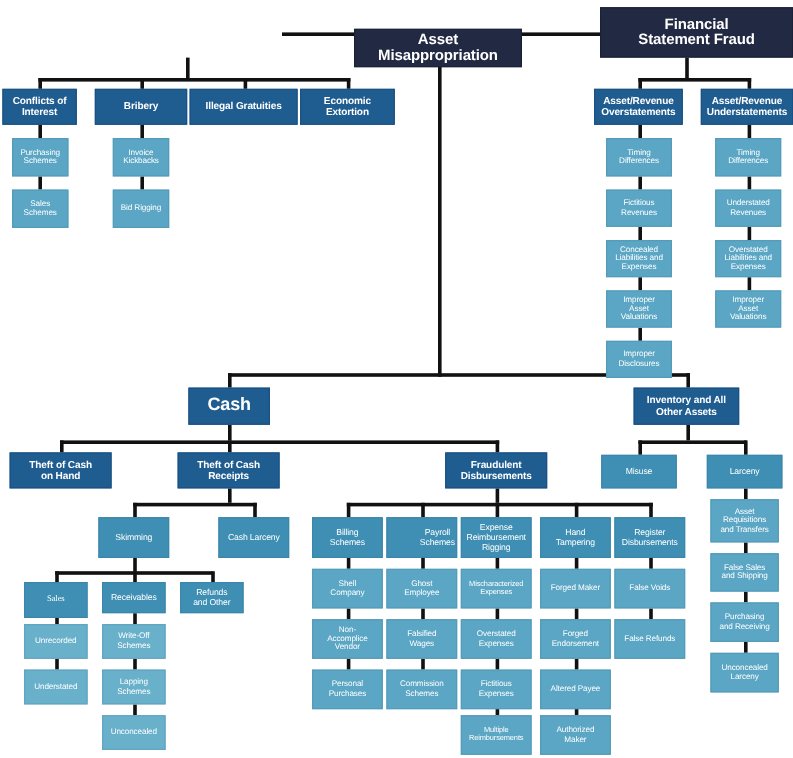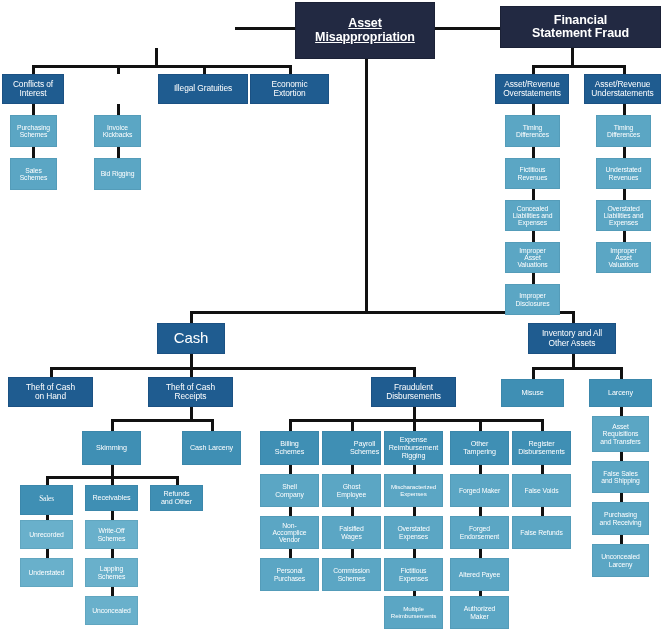--- a/index.html
+++ b/index.html
@@ -19,21 +19,21 @@
     justify-content:center;
     text-align:center;
     color:#ffffff;
     line-height:1.08;
     padding:1px 2px;
     z-index:3;
     letter-spacing:-0.1px;
     overflow:hidden;
   }
   .lvl-root{background:#222942;font-weight:bold;font-size:12.5px;border:1px solid #1b2136;}
-  .lvl-a{background:#1f5c90;font-weight:normal;font-size:8.4px;border:1px solid #1b5183;}
+  .lvl-a{background:#1f5c90;font-weight:bold;font-size:8.4px;border:1px solid #1b5183;}
   .lvl-b{background:#3f8fb4;font-weight:normal;font-size:7.2px;border:1px solid #3b87ab;}
   .lvl-c{background:#5ba6c4;font-weight:normal;font-size:6.8px;border:1px solid #549cb9;}
   .lvl-d{background:#69b0cb;font-weight:normal;font-size:6.8px;border:1px solid #61a6c0;}
   .ln{position:absolute;background:#111111;z-index:1;}
   .ln.v{width:3px;}
   .ln.h{height:3px;}
 </style>
 </head>
 <body>
 
@@ -125,32 +125,35 @@
   <div class="ln v" style="left:572px;top:354px;height:13px;"></div>
   <div class="ln h" style="left:532px;top:367px;width:90px;"></div>
   <div class="ln v" style="left:532px;top:367px;height:12px;"></div>
   <div class="ln v" style="left:620px;top:367px;height:12px;"></div>
 
   <div class="ln v" style="left:620px;top:407px;height:9px;"></div>
   <div class="ln v" style="left:620px;top:452px;height:9px;"></div>
   <div class="ln v" style="left:620px;top:493px;height:9px;"></div>
   <div class="ln v" style="left:620px;top:535px;height:9px;"></div>
 
-  <div class="node lvl-root" style="left:295px;top:2px;width:140px;height:57px;text-decoration:underline;">
+  <div class="node lvl-root" style="left:295px;top:24px;width:140px;height:32px;">
     <span style="white-space:pre-line;">Asset
 Misappropriation</span>
   </div>
   <div class="node lvl-root" style="left:500px;top:6px;width:161px;height:42px;">
     <span style="white-space:pre-line;">Financial
 Statement Fraud</span>
   </div>
 
   <div class="node lvl-a" style="left:2px;top:74px;width:62px;height:30px;">
     <span style="white-space:pre-line;">Conflicts of
 Interest</span>
+  </div>
+  <div class="node lvl-a" style="left:79px;top:74px;width:77px;height:30px;">
+    <span style="white-space:pre-line;">Bribery</span>
   </div>
   <div class="node lvl-a" style="left:158px;top:74px;width:90px;height:30px;">
     <span style="white-space:pre-line;">Illegal Gratuities</span>
   </div>
   <div class="node lvl-a" style="left:250px;top:74px;width:79px;height:30px;">
     <span style="white-space:pre-line;">Economic
 Extortion</span>
   </div>
 
   <div class="node lvl-c" style="left:10px;top:115px;width:47px;height:32px;">
@@ -309,21 +312,21 @@
   <div class="node lvl-b" style="left:322px;top:431px;width:59px;height:34px;padding-left:28px;">
     <span style="white-space:pre-line;">Payroll
 Schemes</span>
   </div>
   <div class="node lvl-b" style="left:384px;top:431px;width:59px;height:34px;">
     <span style="white-space:pre-line;">Expense
 Reimbursement
 Rigging</span>
   </div>
   <div class="node lvl-b" style="left:450px;top:431px;width:59px;height:34px;">
-    <span style="white-space:pre-line;">Other
+    <span style="white-space:pre-line;">Hand
 Tampering</span>
   </div>
   <div class="node lvl-b" style="left:512px;top:431px;width:59px;height:34px;">
     <span style="white-space:pre-line;">Register
 Disbursements</span>
   </div>
 
   <div class="node lvl-c" style="left:260px;top:474px;width:59px;height:33px;">
     <span style="white-space:pre-line;">Shell
 Company</span>

